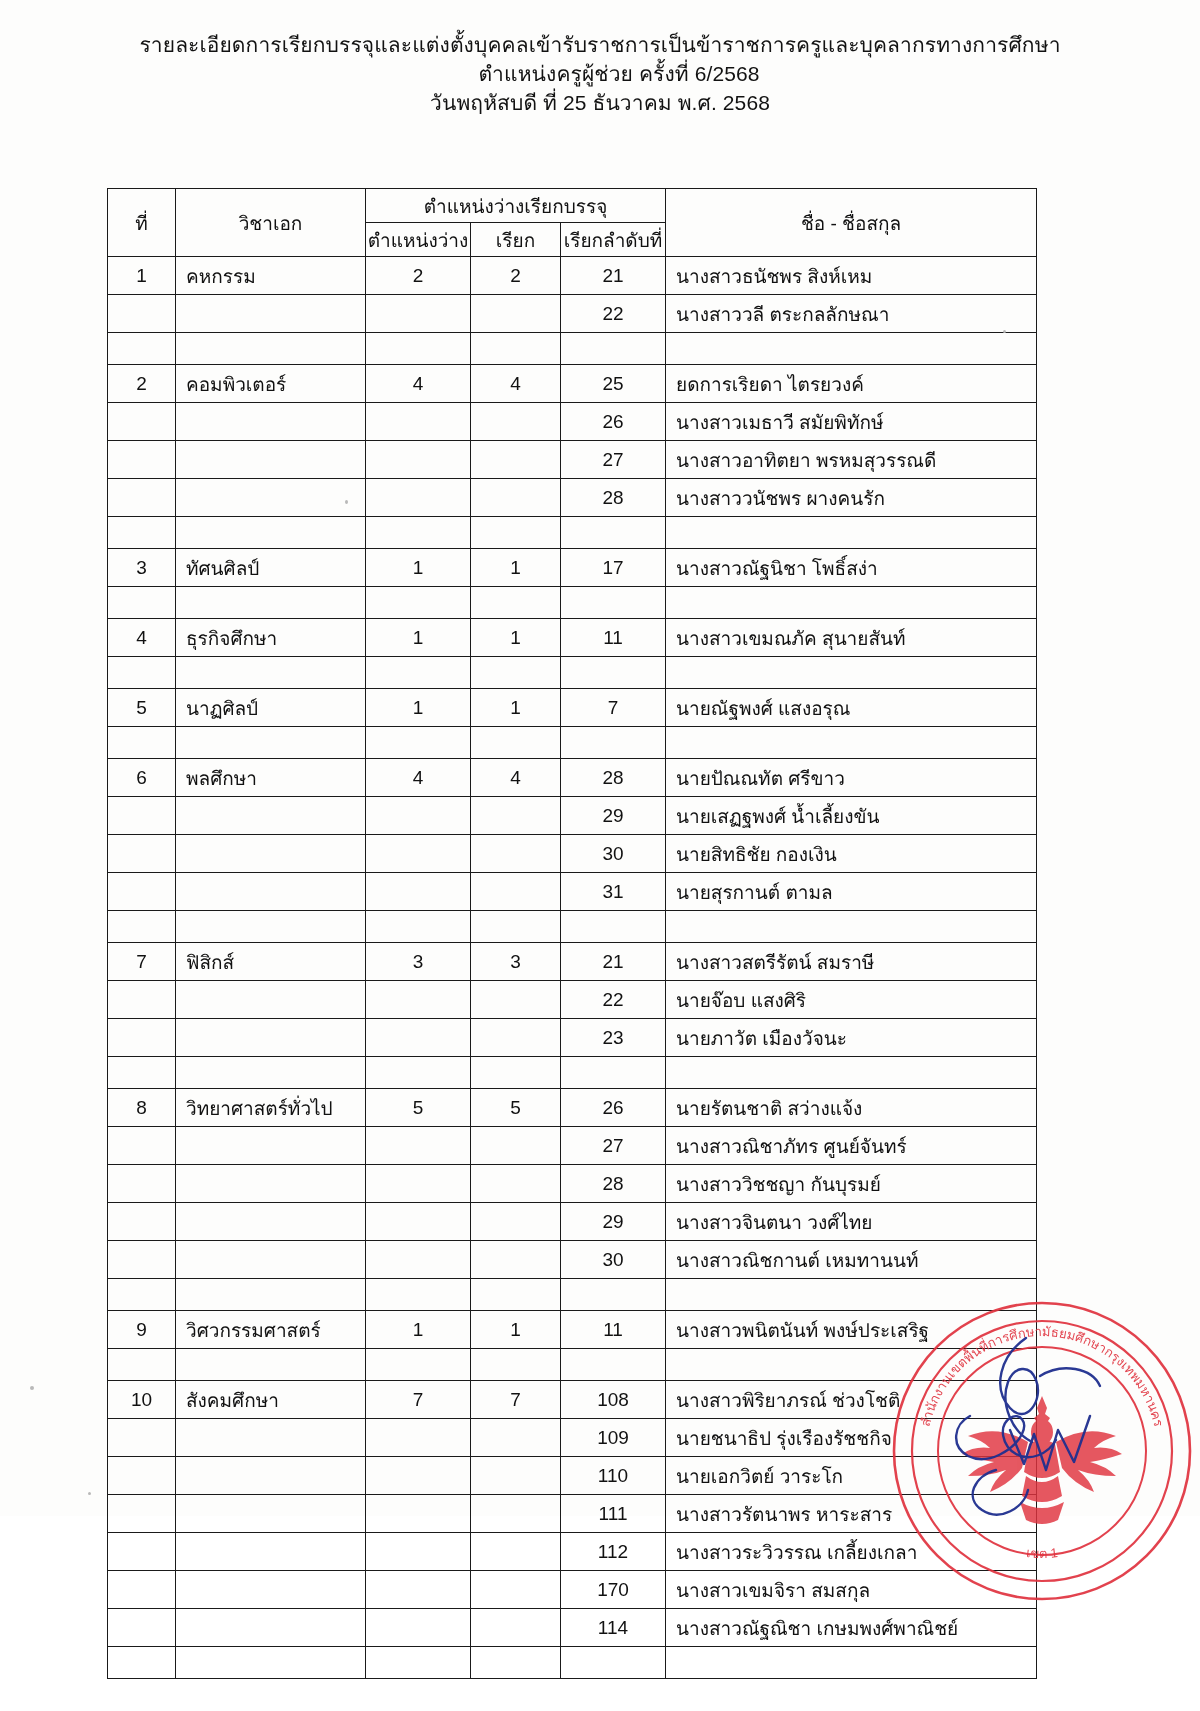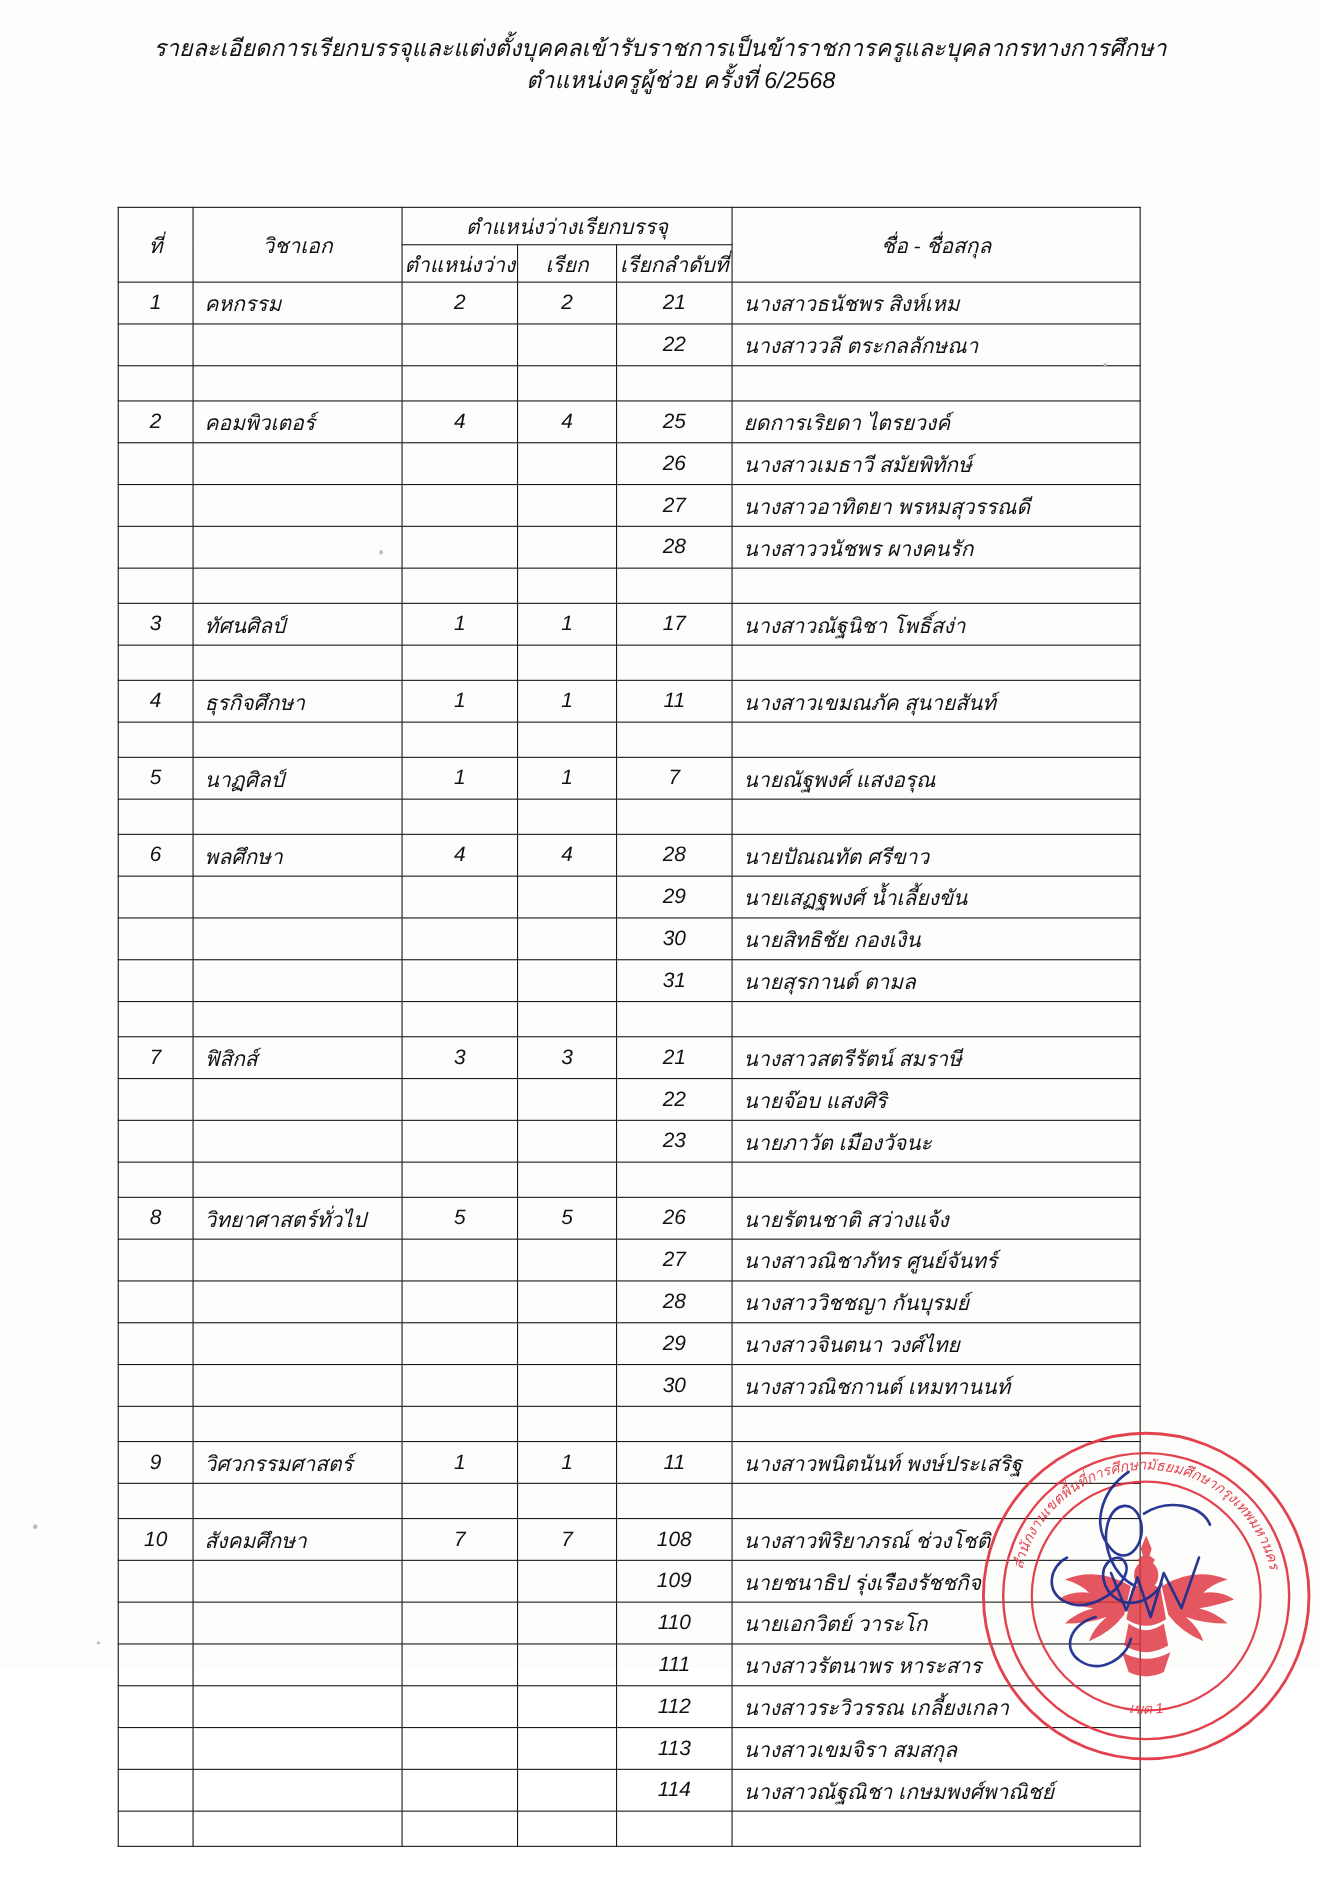--- a/index.html
+++ b/index.html
@@ -15,21 +15,20 @@
     font-family: "Liberation Sans", "DejaVu Sans", sans-serif;
     color: #111111;
     overflow: hidden;
   }
 
   .page {
     position: relative;
     width: 1200px;
     height: 1516px;
     background: #fdfdfc;
-    font-style: italic;
   }
 
   
   .doc-header {
     position: absolute;
     top: 30px;
     left: 0;
     width: 1200px;
     text-align: center;
   }
@@ -123,20 +122,21 @@
   }
 </style>
 </head>
 <body>
 
 <div class="page">
 
   <div class="doc-header">
     <span class="hline l1">รายละเอียดการเรียกบรรจุและแต่งตั้งบุคคลเข้ารับราชการเป็นข้าราชการครูและบุคลากรทางการศึกษา</span>
     <span class="hline l2">ตำแหน่งครูผู้ช่วย ครั้งที่ 6/2568</span>
+    <span class="hline l4">วันพฤหัสบดี ที่ 25 ธันวาคม พ.ศ. 2568</span>
   </div>
 
   <div class="table-wrap">
     <table class="main">
       <colgroup>
         <col class="c-no">
           <col class="c-major">
           <col class="c-vacant">
         <col class="c-call">
           <col class="c-order">
@@ -442,21 +442,21 @@
             <td class="cell-c row-vacant"></td>
             <td class="cell-c row-call"></td>
             <td class="cell-c row-order">112</td>
             <td class="cell-l row-name">นางสาวระวิวรรณ เกลี้ยงเกลา</td>
           </tr>
           <tr class="data-row">
             <td class="cell-c row-no"></td>
             <td class="cell-l row-major"></td>
             <td class="cell-c row-vacant"></td>
             <td class="cell-c row-call"></td>
-            <td class="cell-c row-order">113</td>
+            <td class="cell-c row-order">170</td>
             <td class="cell-l row-name">นางสาวเขมจิรา สมสกุล</td>
           </tr>
           <tr class="data-row">
             <td class="cell-c row-no"></td>
             <td class="cell-l row-major"></td>
             <td class="cell-c row-vacant"></td>
             <td class="cell-c row-call"></td>
             <td class="cell-c row-order">114</td>
             <td class="cell-l row-name">นางสาวณัฐณิชา เกษมพงศ์พาณิชย์</td>
           </tr>

